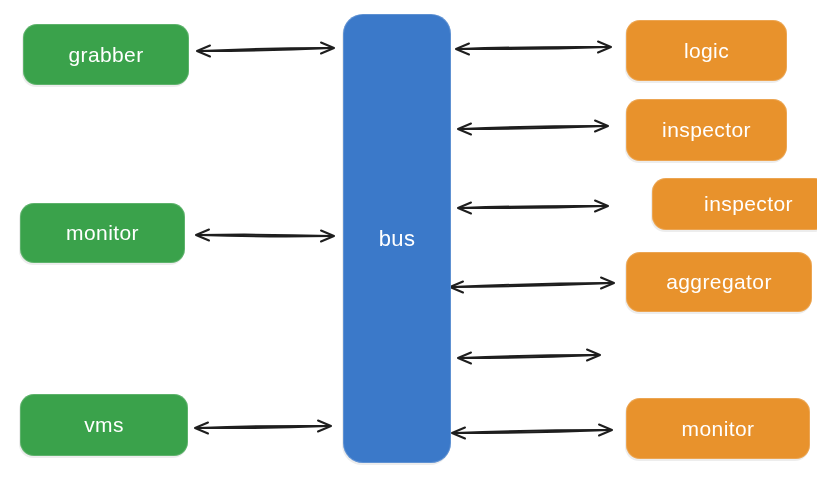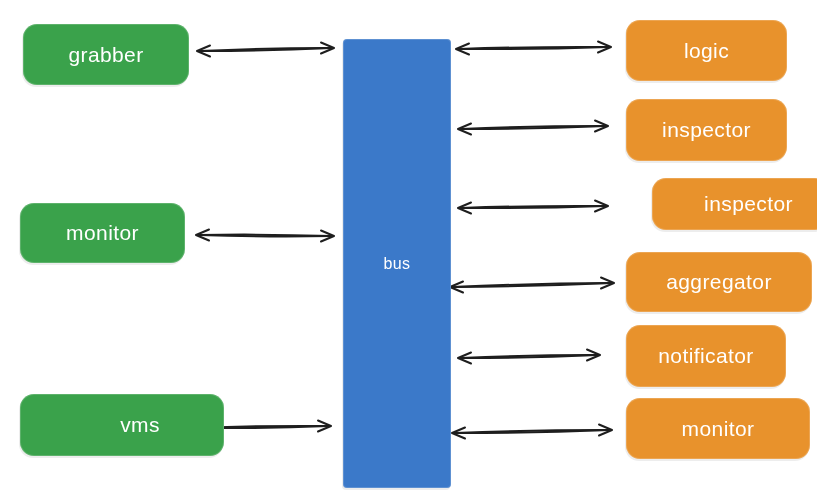--- a/index.html
+++ b/index.html
@@ -35,27 +35,26 @@
     color:var(--node-text);
     font-size:21px;
     letter-spacing:0.4px;
     border-radius:14px;
     box-shadow:-1px 2px 0 rgba(0,0,0,0.07), inset 0 0 0 1px rgba(255,255,255,0.18);
   }
   .node.left{background:var(--green);}
   .node.right{background:var(--orange);}
   .node.bus{
     background:var(--blue);
-    border-radius:4px;
-    font-size:16px;
-    margin-top:25px;
+    border-radius:20px;
+    font-size:22px;
   }
   .node-grabber    {left:23px;  top:24px;  width:166px; height:61px;align-items:center;}
   .node-hybrid     {left:20px;  top:203px; width:165px; height:60px;}
-  .node-vms        {left:20px;  top:394px; width:168px; height:62px;padding-left:36px;}
+  .node-vms        {left:20px;  top:394px; width:168px; height:62px;}
   .node-bus        {left:343px; top:14px;  width:108px; height:449px;}
   .node-logic      {left:626px; top:20px;  width:161px; height:61px;text-align:center;}
   .node-dashboard  {left:626px; top:99px;  width:161px; height:62px;}
   .node-inspector  {left:652px; top:178px; width:161px; height:52px;padding-left:16px;}
   .node-aggregator {left:626px; top:252px; width:186px; height:60px;}
   .node-notificator{left:626px; top:325px; width:160px; height:62px;}
   .node-monitor    {left:626px; top:398px; width:184px; height:61px;}
 </style>
 </head>
 <body>
@@ -138,20 +137,17 @@
   </div>
   <div class="node right node-dashboard">
     <span>inspector</span>
   </div>
   <div class="node right node-inspector">
     <span>inspector</span>
   </div>
   <div class="node right node-aggregator">
     <span>aggregator</span>
   </div>
-  <div class="node right node-notificator">
-    <span>notificator</span>
-  </div>
   <div class="node right node-monitor">
     <span>monitor</span>
   </div>
 
 </div>
 
 </body></html>

